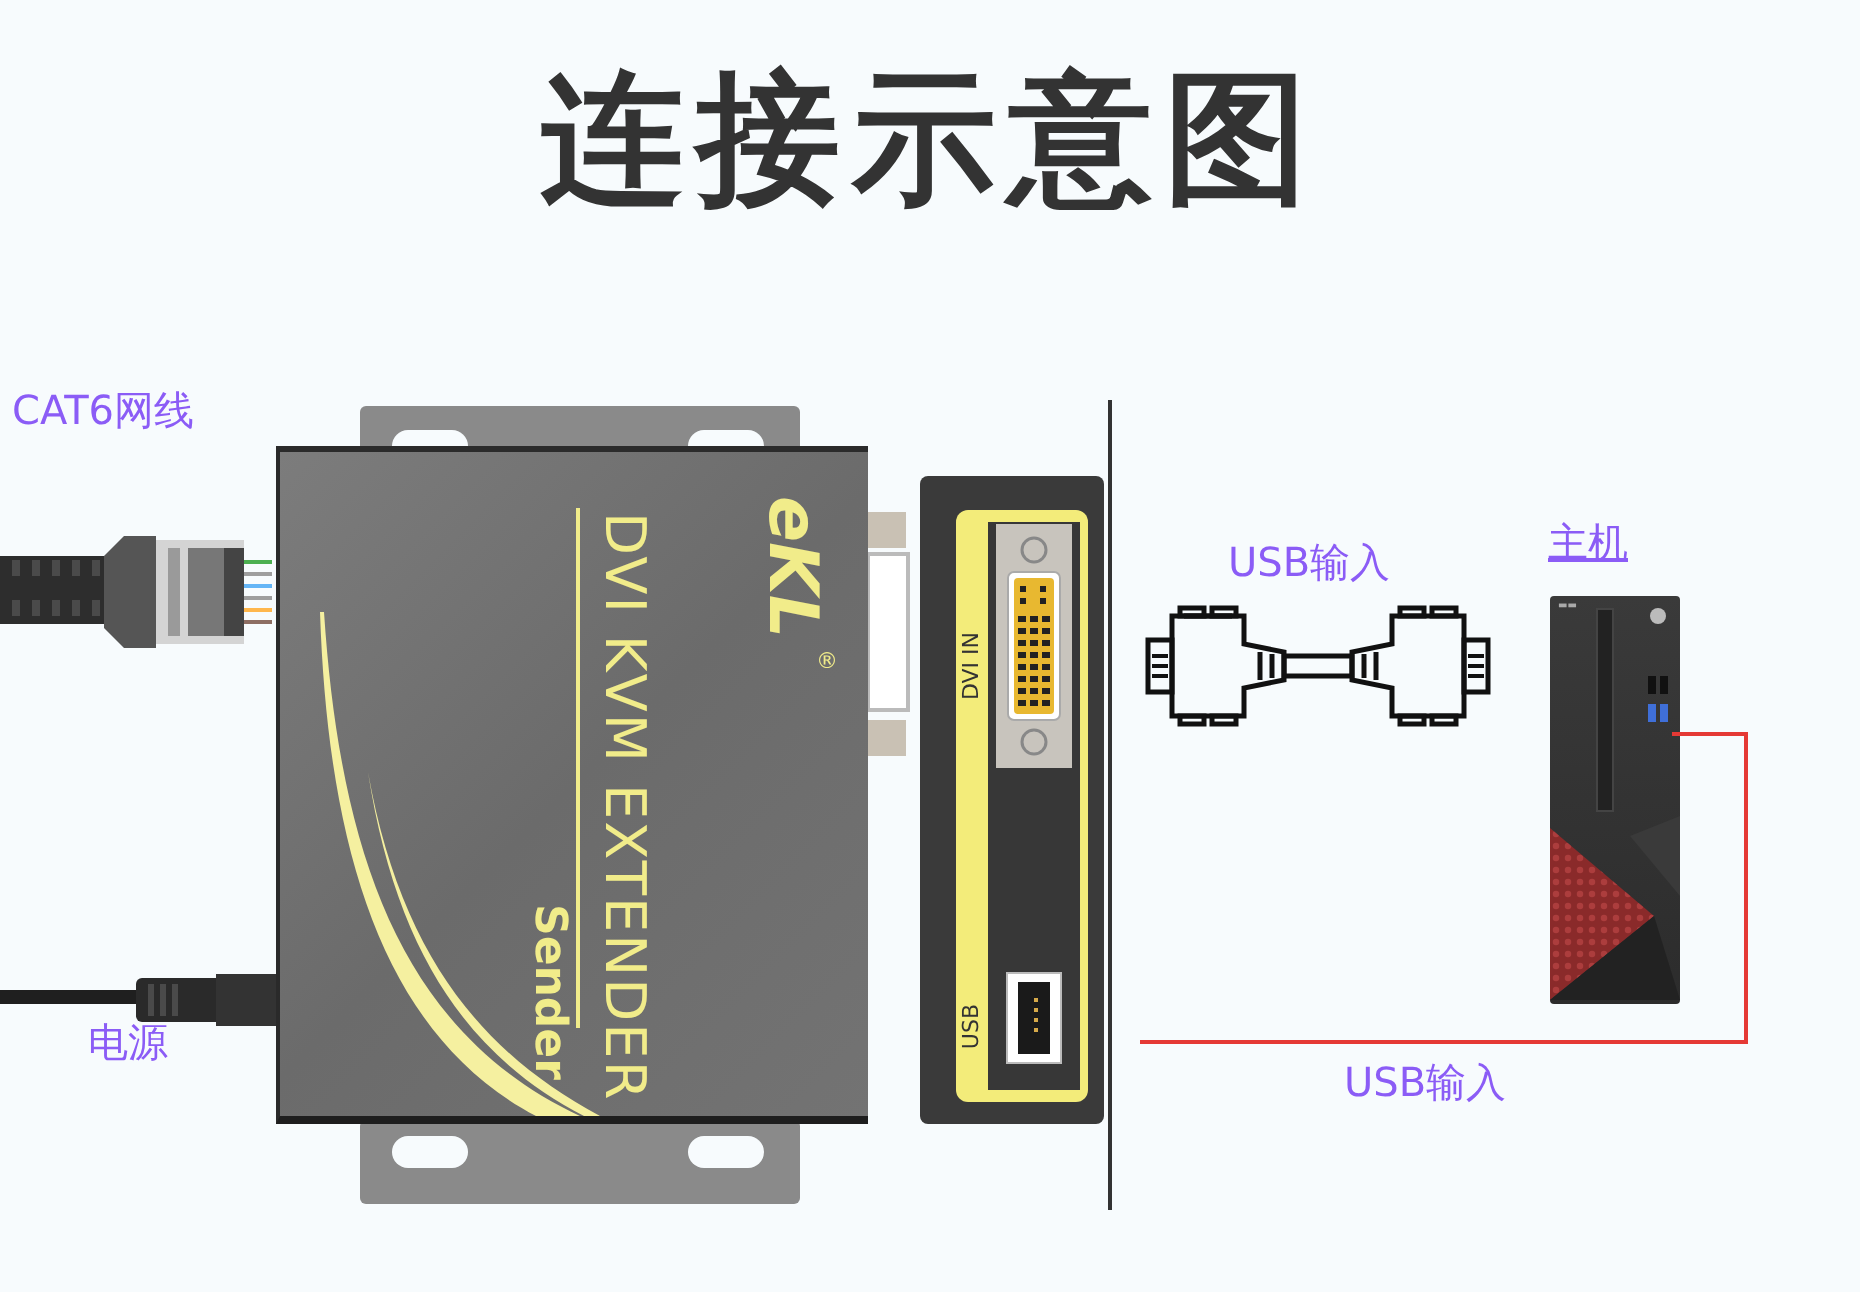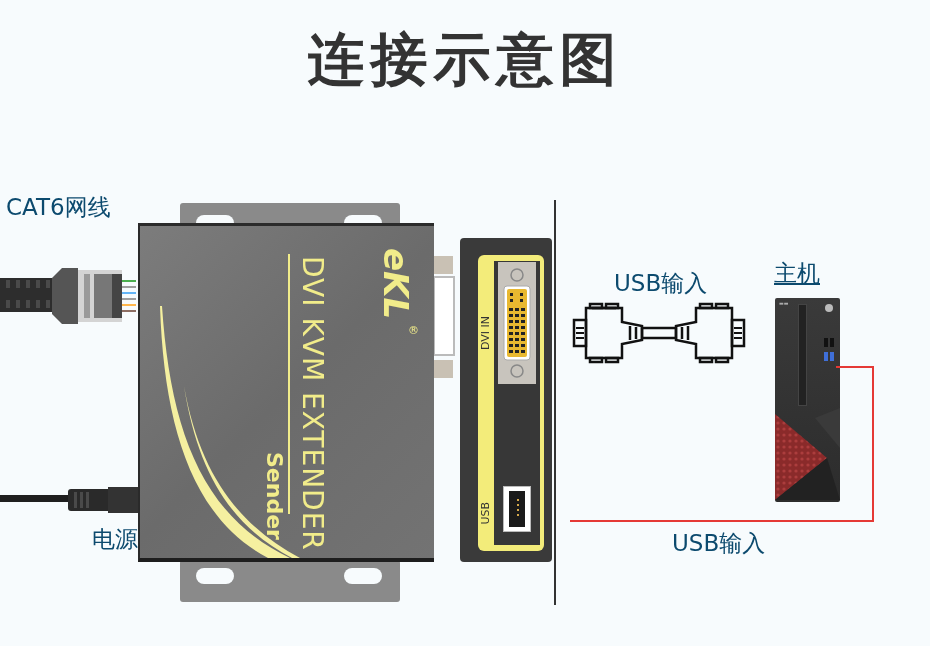--- a/index.html
+++ b/index.html
@@ -5,23 +5,23 @@
   html, body { margin:0; padding:0; }
   body {
     width:930px; height:646px; position:relative; overflow:hidden;
     background:#f7fbfd;
     font-family:"DejaVu Sans", "Liberation Sans", sans-serif;
   }
   .abs { position:absolute; }
   .title {
     left:0; top:22px; width:930px; text-align:center;
     font-family:"DejaVu Serif", "Liberation Serif", serif;
-    font-size:57px; font-weight:bold; color:#333333; letter-spacing:6px;
-  }
-  .label { font-size:23px; color:#0c4a6e; white-space:nowrap;text-align:right; }
+    font-size:72px; font-weight:bold; color:#333333; letter-spacing:6px;
+  }
+  .label { font-size:20px; color:#8b5cf6; white-space:nowrap;text-align:right; }
   
   .plate { background:#8a8a8a; border-radius:3px; }
   .slot { background:#f7fbfd; border-radius:12px; }
   
   .box {
     left:138px; top:223px; width:296px; height:339px;
     background:linear-gradient(135deg,#7c7c7c 0%,#6b6b6b 50%,#737373 100%);
     border-top:3px solid #2b2b2b; border-bottom:4px solid #1e1e1e; border-left:2px solid #2a2a2a;
     box-sizing:border-box;
   }
@@ -90,21 +90,21 @@
     <rect x="0" y="9" width="70" height="7" fill="#1f1f1f"></rect>
     <rect x="68" y="3" width="70" height="22" rx="3" fill="#2a2a2a"></rect>
     <g fill="#4a4a4a">
         <rect x="74" y="6" width="3" height="16"></rect>
         <rect x="80" y="6" width="3" height="16"></rect>
         <rect x="86" y="6" width="3" height="16"></rect>
       </g>
     <rect x="108" y="1" width="30" height="26" fill="#333"></rect>
   </svg>
 </div>
-<div class="abs label" style="left:44px;top:524px;margin-left:48px;">电源</div>
+<div class="abs label" style="left:44px;top:508px;">电源</div>
 
 <div class="abs plate" style="left:180px;top:203px;width:220px;height:24px;">
   <div class="abs slot" style="left:16px;top:12px;width:38px;height:16px;"></div>
   <div class="abs slot" style="left:164px;top:12px;width:38px;height:16px;"></div>
 </div>
 <div class="abs plate" style="left:180px;top:560px;width:220px;height:42px;">
   <div class="abs slot" style="left:16px;top:8px;width:38px;height:16px;"></div>
   <div class="abs slot" style="left:164px;top:8px;width:38px;height:16px;"></div>
 </div>
 

